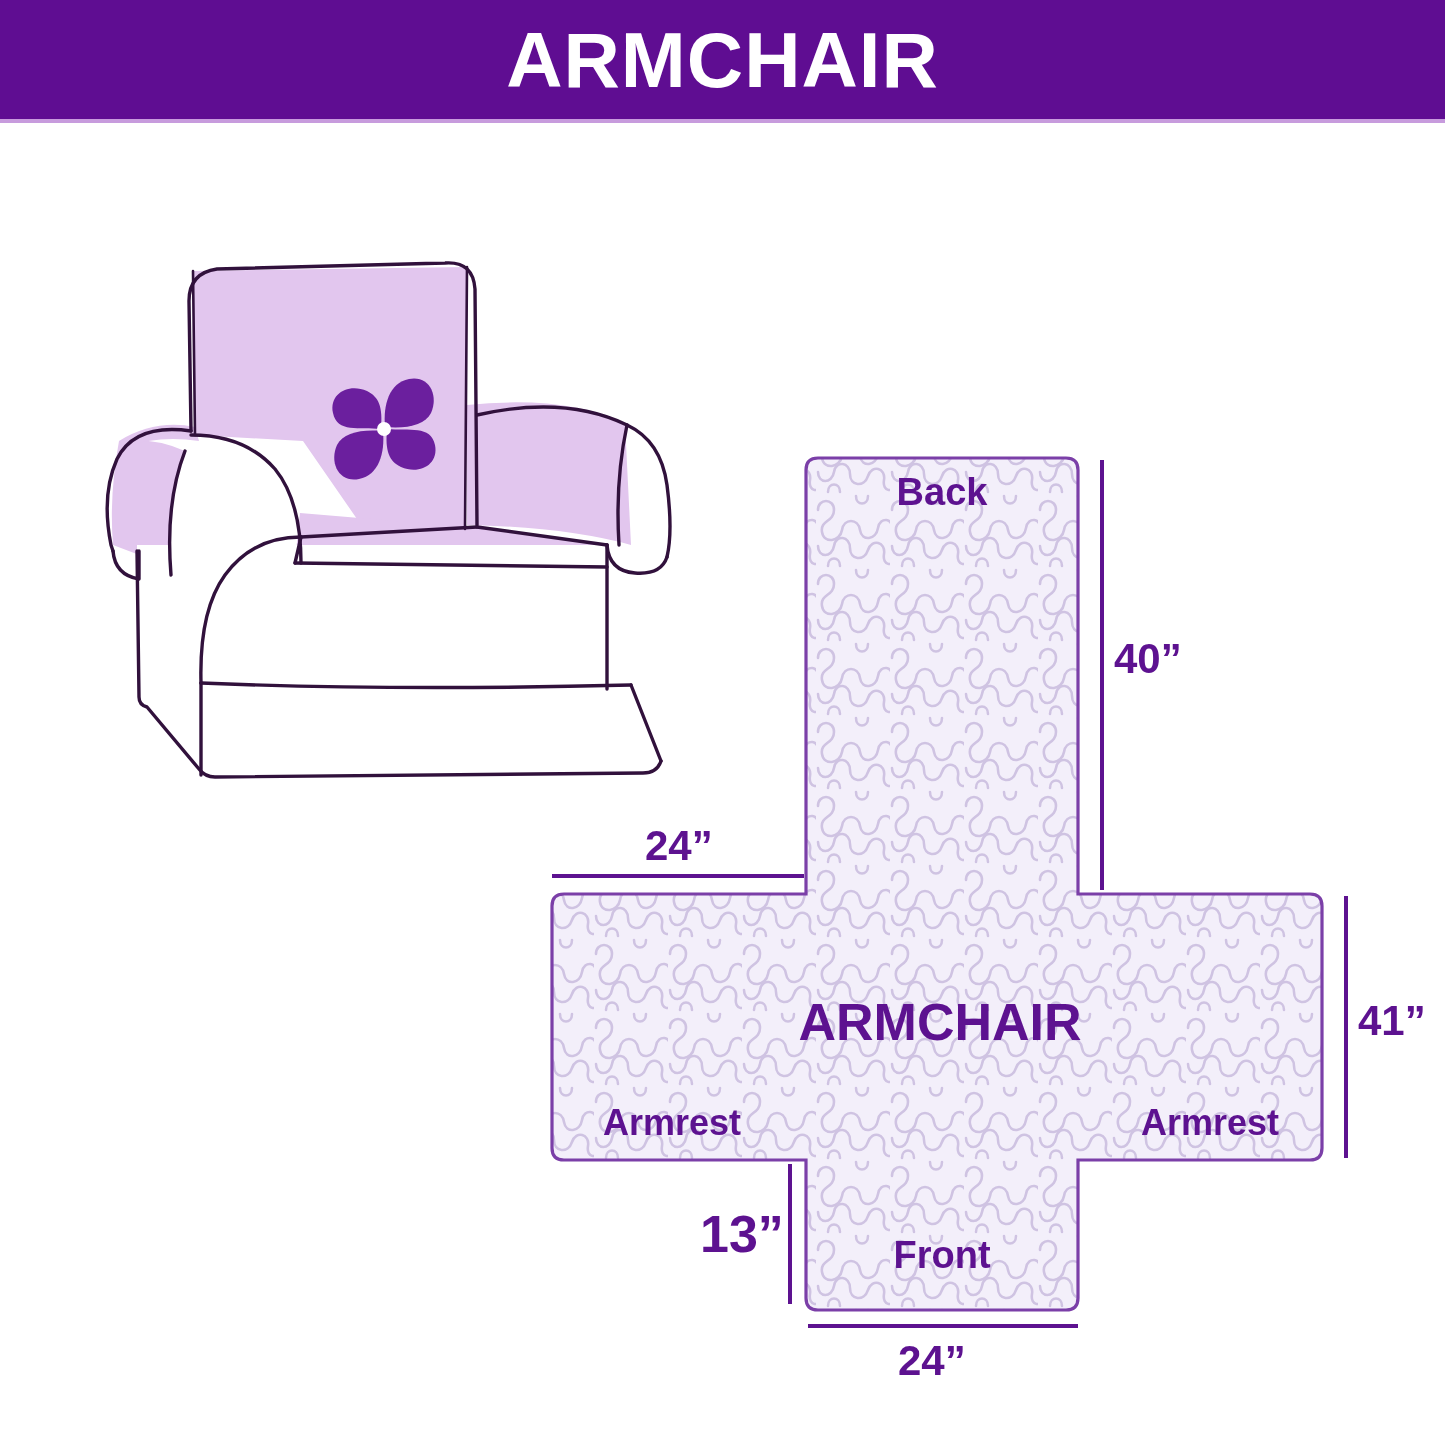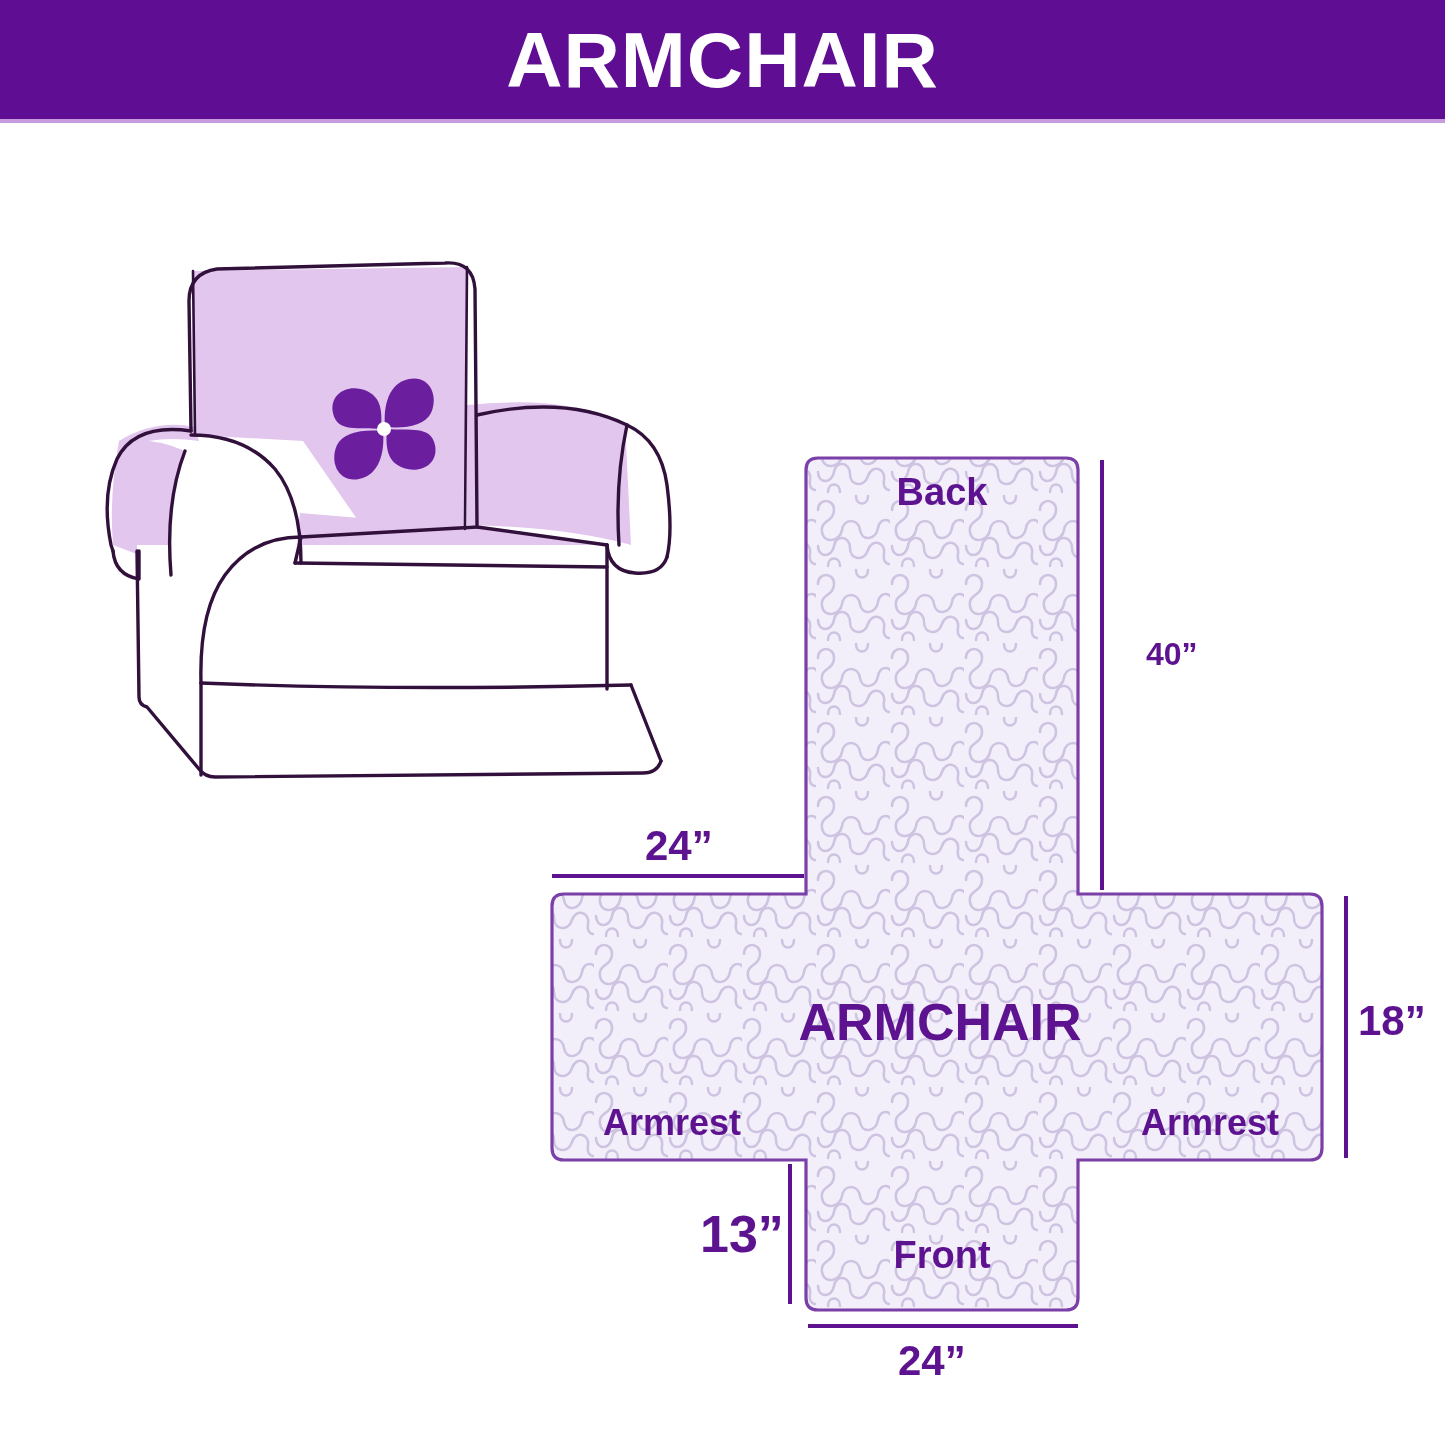--- a/index.html
+++ b/index.html
@@ -207,22 +207,22 @@
     <text x="420" y="620" text-anchor="middle" fill="#5D1290" font-family="Liberation Sans, sans-serif" font-size="52" font-weight="bold">ARMCHAIR</text>
 
     <text x="152" y="715" text-anchor="middle" fill="#5D1290" font-family="Liberation Sans, sans-serif" font-size="36" font-weight="bold">Armrest</text>
 
     <text x="690" y="715" text-anchor="middle" fill="#5D1290" font-family="Liberation Sans, sans-serif" font-size="36" font-weight="bold">Armrest</text>
 
     <text x="422" y="848" text-anchor="middle" fill="#5D1290" font-family="Liberation Sans, sans-serif" font-size="38" font-weight="bold">Front</text>
   </svg>
 
   
-  <div class="dim-label" style="left:626px; top:218px; font-size:32px;">40”</div>
+  <div class="dim-label" style="left:594px; top:218px; font-size:42px;">40”</div>
 
   <div class="dim-label" style="left:125px; top:405px; font-size:42px;">24”</div>
 
-  <div class="dim-label" style="left:838px; top:580px; font-size:42px;">18”</div>
+  <div class="dim-label" style="left:838px; top:580px; font-size:42px;">41”</div>
 
   <div class="dim-label" style="left:180px; top:788px; font-size:52px;">13”</div>
 
   <div class="dim-label" style="left:378px; top:920px; font-size:42px;">24”</div>
 </div>
 
 </body></html>

